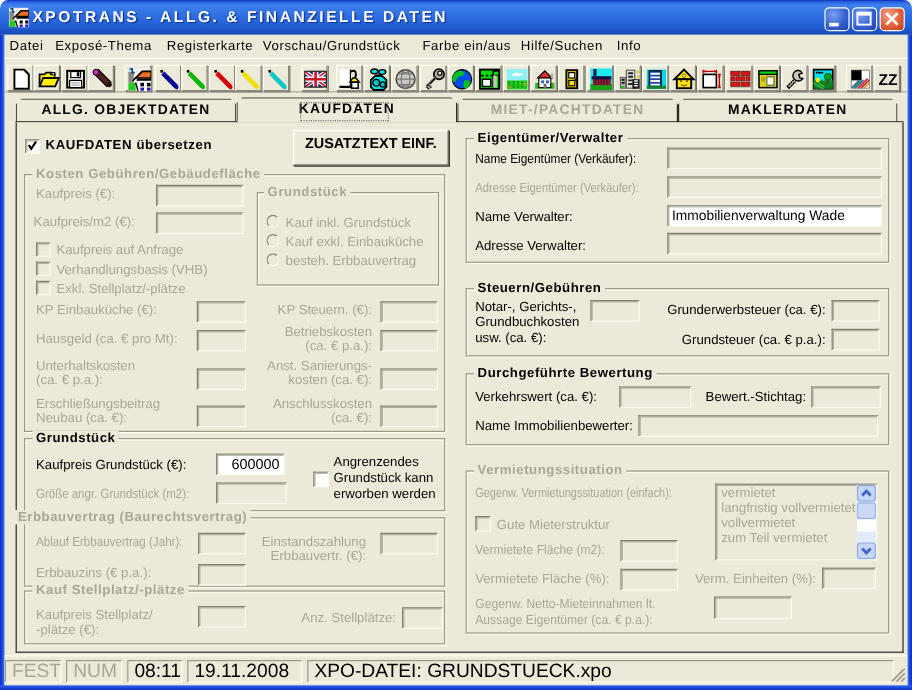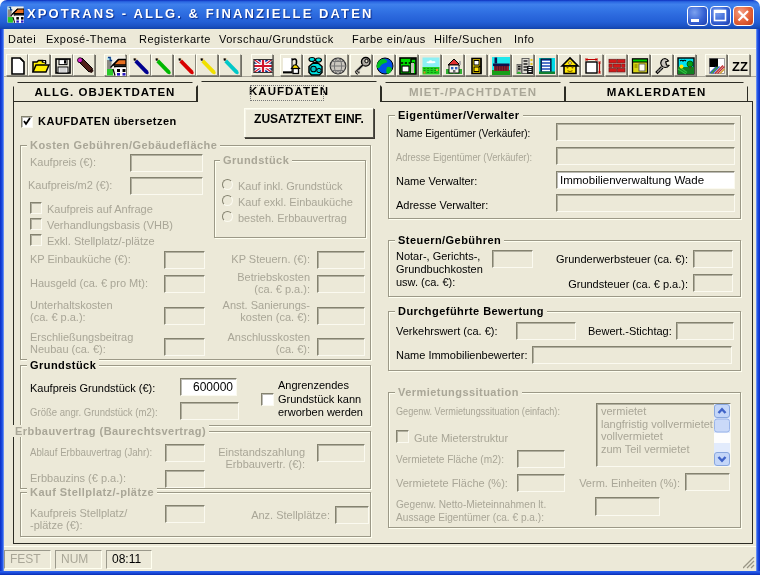--- a/index.html
+++ b/index.html
@@ -44,21 +44,21 @@
 .tbw{position:absolute;background:#fff;border:1px solid;border-color:#84826f #fbfaf0 #fbfaf0 #84826f;box-shadow:inset 1px 1px 0 rgba(106,104,90,.45);font-size:12px}
 
 .cb{position:absolute;width:12px;height:12px;background:#ECE9D8;border:1px solid;border-color:#84826f #fbfaf0 #fbfaf0 #84826f;box-shadow:inset 1px 1px 0 rgba(106,104,90,.45)}
 .cbw{background:#fff}
 .rd{position:absolute;width:11px;height:11px;border-radius:50%;background:#ECE9D8;border:1px solid #84826f;border-bottom-color:#fbfaf0;border-right-color:#fbfaf0}
 
 .btn{position:absolute;background:#ECE9D8;border:1px solid;border-color:#fffff2 #55534a #55534a #fffff2;box-shadow:1px 1px 0 #3c3a33, inset 1px 1px 0 #f6f4e8;
 font-weight:bold;font-size:12px;text-align:center}
 
 #status{position:absolute;left:4px;top:546px;width:752px;height:25px;background:#ECE9D8;border-top:1px solid #fffff0}
-.sp{position:absolute;top:3px;height:19px;background:#ECE9D8;border:1px solid;border-color:#9b998b #fffff0 #fffff0 #9b998b;font-size:12px;line-height:17px;padding-left:5px;white-space:nowrap}
+.sp{position:absolute;top:3px;height:19px;background:#ECE9D8;border:1px solid;border-color:#9b998b #fffff0 #fffff0 #9b998b;font-size:16px;line-height:17px;padding-left:5px;white-space:nowrap}
 </style></head><body>
 <div id="frame"></div>
 <div id="bl"></div>
 <div id="br"></div>
 <div id="bb"></div>
 <div id="title">
     <span class="txt">XPOTRANS - ALLG. &amp; FINANZIELLE DATEN</span>
   </div>
 <div id="appicon" class="abs" style="left:7px;top:6px;width:17px;height:17px"><svg width="17" height="17" viewBox="0 0 20 20">
       <rect x="0.5" y="0.5" width="19" height="19" fill="#f2efe6"></rect>
@@ -506,16 +506,18 @@
 <span class="lbl gray" style="left:396px;top:477px">Vermietete Fläche (%):</span>
 <div class="tb" style="left:517px;top:474px;width:48px;height:18px"></div>
 <span class="rlbl gray" style="right:80px;top:477px">Verm. Einheiten (%):</span>
 <div class="tb" style="left:685px;top:473px;width:45px;height:18px"></div>
 <span class="lbl gray" style="left:396px;top:498px;line-height:13px;transform:scaleX(.92);transform-origin:0 50%">Gegenw. Netto-Mieteinnahmen lt.<br>Aussage Eigentümer (ca. € p.a.):</span>
 <div class="tb" style="left:595px;top:497px;width:65px;height:19px"></div>
 <div id="status">
 <span class="sp" style="left:0px;width:47px;color:#a9a697">FEST</span>
 <span class="sp" style="left:51px;width:47px;color:#a9a697">NUM</span>
 <span class="sp" style="left:102px;width:46px">08:11</span>
+<span class="sp" style="left:152px;width:96px">19.11.2008</span>
+<span class="sp" style="left:252px;width:489px">XPO-DATEI: GRUNDSTUECK.xpo</span>
 <svg class="abs" style="right:1px;top:10px" width="12" height="12">
       <path d="M11 0 L0 11 M11 4 L4 11 M11 8 L8 11" stroke="#999686" stroke-width="1.3"></path>
     </svg>
 </div>
 
 </body></html>

